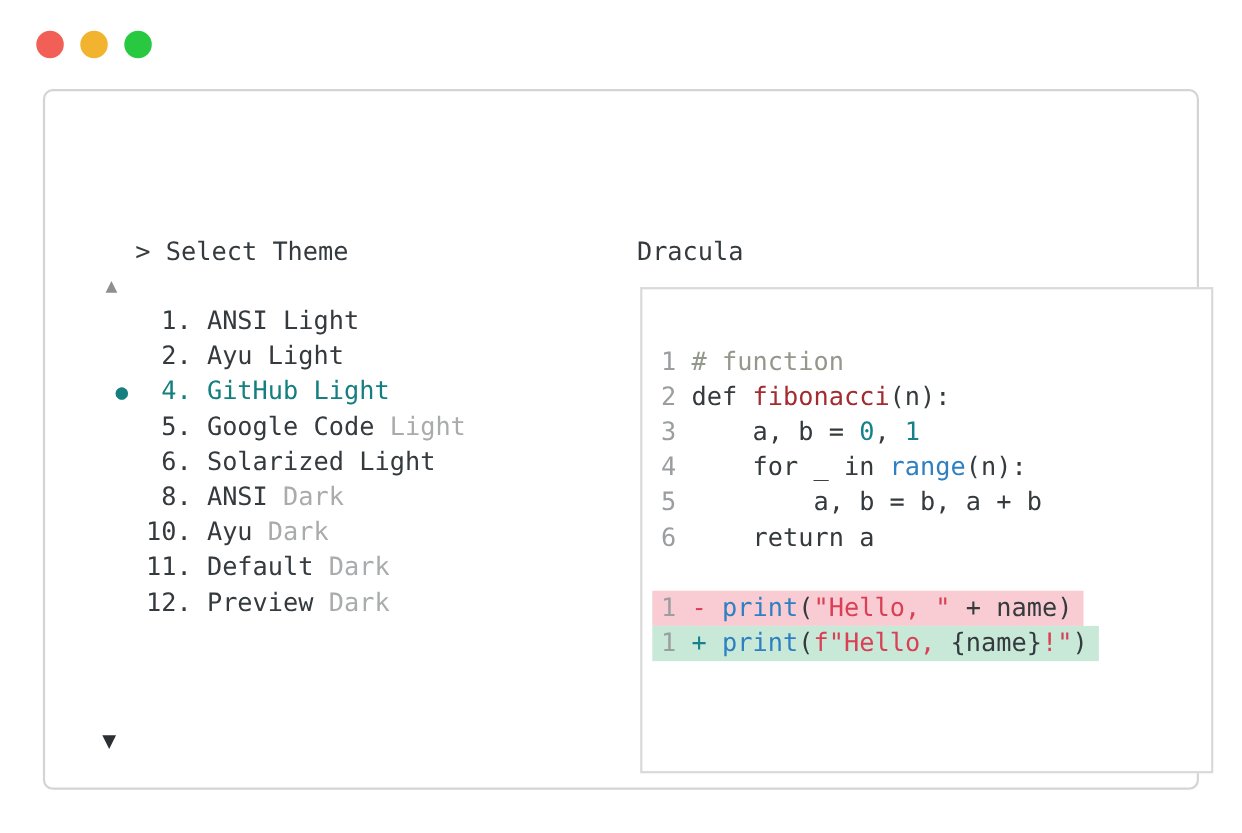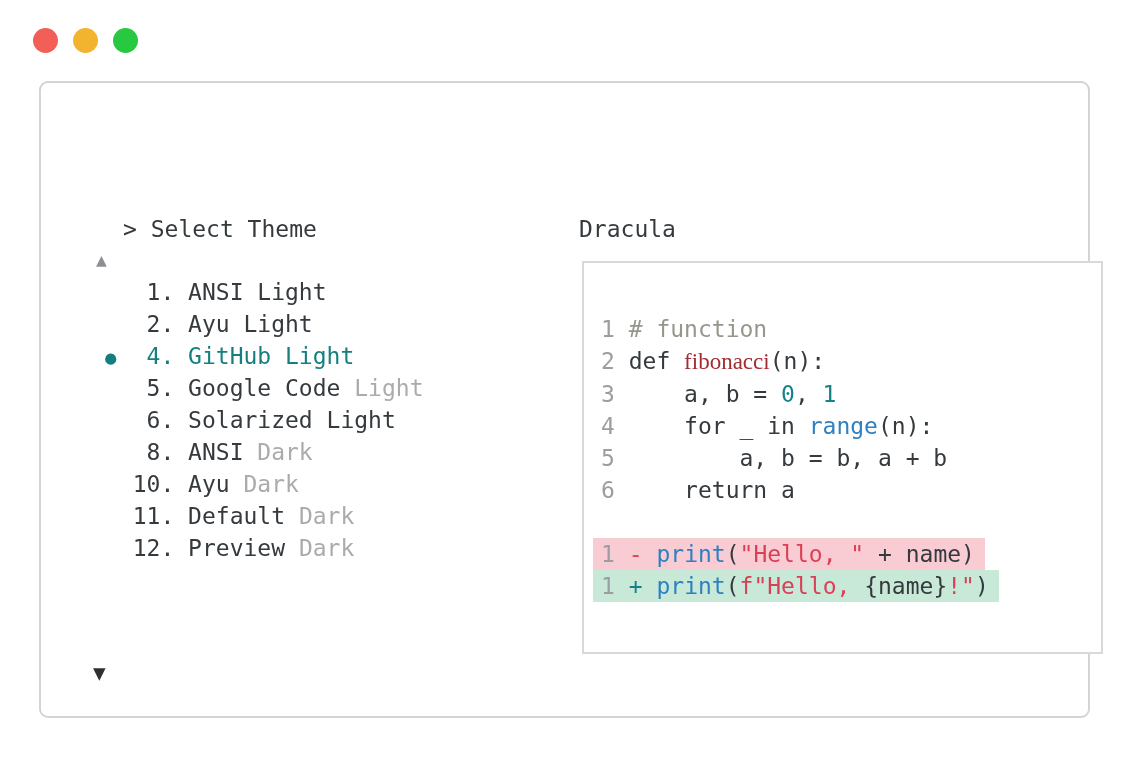--- a/index.html
+++ b/index.html
@@ -24,29 +24,29 @@
   .scroll-up{position:absolute;left:55px;top:166px;font-size:18px;color:#8d9093;}
   .scroll-down{position:absolute;left:52px;top:578px;font-size:21px;color:#2c3033;}
 
   .theme-list{position:absolute;left:64px;top:193px;font-size:23px;}
   .theme-list .row{height:32px;line-height:32px;white-space:pre;cursor:default;}
   .theme-list .row.sel{color:var(--select);}
   .theme-list .mk{display:inline-block;width:13.85px;}
   .theme-list .row.sel .mk{color:var(--select);font-size:19px;}
   .theme-list .muted{color:var(--muted);}
 
-  .preview-box{position:absolute;left:541px;top:178px;width:521px;height:393px;
+  .preview-box{position:absolute;left:541px;top:178px;width:521px;height:442px;
                border:2px solid var(--preview-border);background:#fff;}
   .code{position:absolute;left:17px;top:50px;font-size:23px;}
   .codeline{min-height:32px;line-height:32px;white-space:pre;width:max-content;}
   .codeline.removed{background:var(--removed-bg);padding:0 10px 0 8px;margin-left:-8px;}
   .codeline.added{background:var(--added-bg);padding:0 10px 0 8px;margin-left:-8px;}
 
   .tok-p{color:var(--ink);}   .tok-ln{color:var(--lnum);}
-  .tok-cm{color:var(--comment);} .tok-fn{color:var(--func);font-family:Liberation Serif, serif;}
+  .tok-cm{color:var(--comment);} .tok-fn{color:var(--func);}
   .tok-ct{color:var(--const);}   .tok-cl{color:var(--call);}
   .tok-st{color:var(--string);}  .tok-mi{color:var(--string);}
   .tok-pl{color:var(--const);}
 
   .help{position:absolute;left:61px;top:645px;font-size:23px;color:var(--help);}
 </style>
 </head>
 <body>
 
 <div class="traffic" id="traffic-lights">

